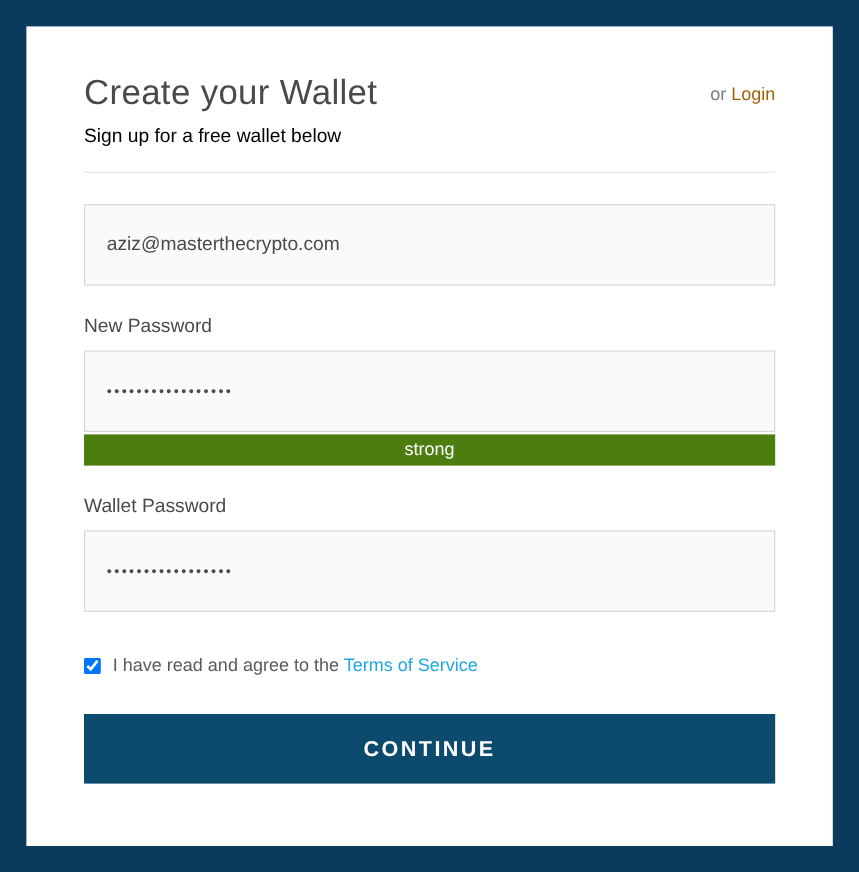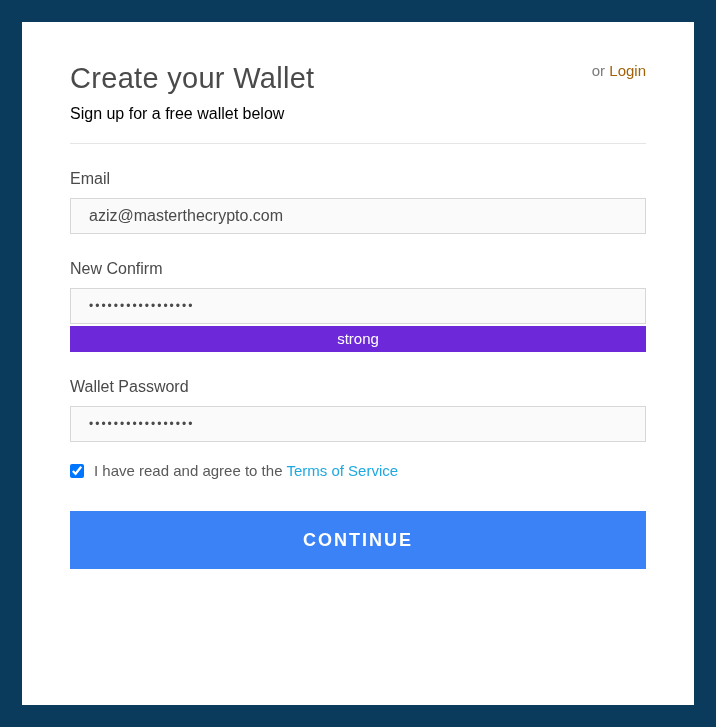--- a/index.html
+++ b/index.html
@@ -16,21 +16,21 @@
     }
     .card {
       background: #ffffff;
       width: 100%;
       height: 100%;
       padding: 40px 48px 30px 48px;
     }
     .header-row {
       display: flex;
       justify-content: space-between;
-      align-items: flex-start;
+      align-items: center;
     }
     .title {
       font-size: 29px;
       font-weight: 300;
       color: #4a4a4a;
       letter-spacing: 0.3px;
     }
     .login-wrap {
       font-size: 15px;
       color: #7a7a7a;
@@ -55,63 +55,63 @@
     }
     .field-label {
       font-size: 16px;
       color: #4a4a4a;
       font-weight: 500;
       margin-bottom: 10px;
       display: block;
     }
     .text-input {
       width: 100%;
-      height: 36px;
+      height: 68px;
       border: 1px solid #d7d7d7;
       background: #fafafa;
       padding: 0 18px;
       font-size: 16px;
       color: #4a4a4a;
       outline: none;
     }
     .text-input[type="password"] {
       letter-spacing: 2px;
       font-size: 12px;
     }
     .strength-bar {
       width: 100%;
       height: 26px;
-      background: #6d28d9;
+      background: #4d7c0f;
       color: #ffffff;
       text-align: center;
       font-size: 15px;
       line-height: 26px;
       margin-top: 2px;
     }
     .tos-row {
-      margin-top: 20px;
+      margin-top: 36px;
       display: flex;
       align-items: center;
       gap: 10px;
       font-size: 15px;
       color: #5a5a5a;
     }
     .tos-row input[type="checkbox"] {
       width: 14px;
       height: 14px;
     }
     .tos-link {
       color: #1fa8e0;
       cursor: pointer;
     }
     .continue-btn {
       margin-top: 32px;
       width: 100%;
       height: 58px;
-      background: #3b82f6;
+      background: #0c4a6e;
       border: none;
       color: #ffffff;
       font-size: 18px;
       font-weight: 700;
       letter-spacing: 2px;
       cursor: pointer;
     }
   </style>
 </head>
 <body>
@@ -120,26 +120,25 @@
   <div class="header-row">
     <h1 class="title">Create your Wallet</h1>
     <div class="login-wrap">
       <span>or </span><span class="login-link">Login</span>
     </div>
   </div>
   <p class="subtitle">Sign up for a free wallet below</p>
   <hr class="divider">
 
   <div class="field-group">
-    <label class="field-label">Email</label>
     <input type="text" class="text-input" value="aziz@masterthecrypto.com" style="">
   </div>
 
   <div class="field-group">
-    <label class="field-label">New Confirm</label>
+    <label class="field-label">New Password</label>
     <input type="password" class="text-input" value="•••••••••••••••••" style="">
     <div class="strength-bar">strong</div>
   </div>
 
   <div class="field-group">
     <label class="field-label">Wallet Password</label>
     <input type="password" class="text-input" value="•••••••••••••••••" style="">
   </div>
 
   <div class="tos-row">

